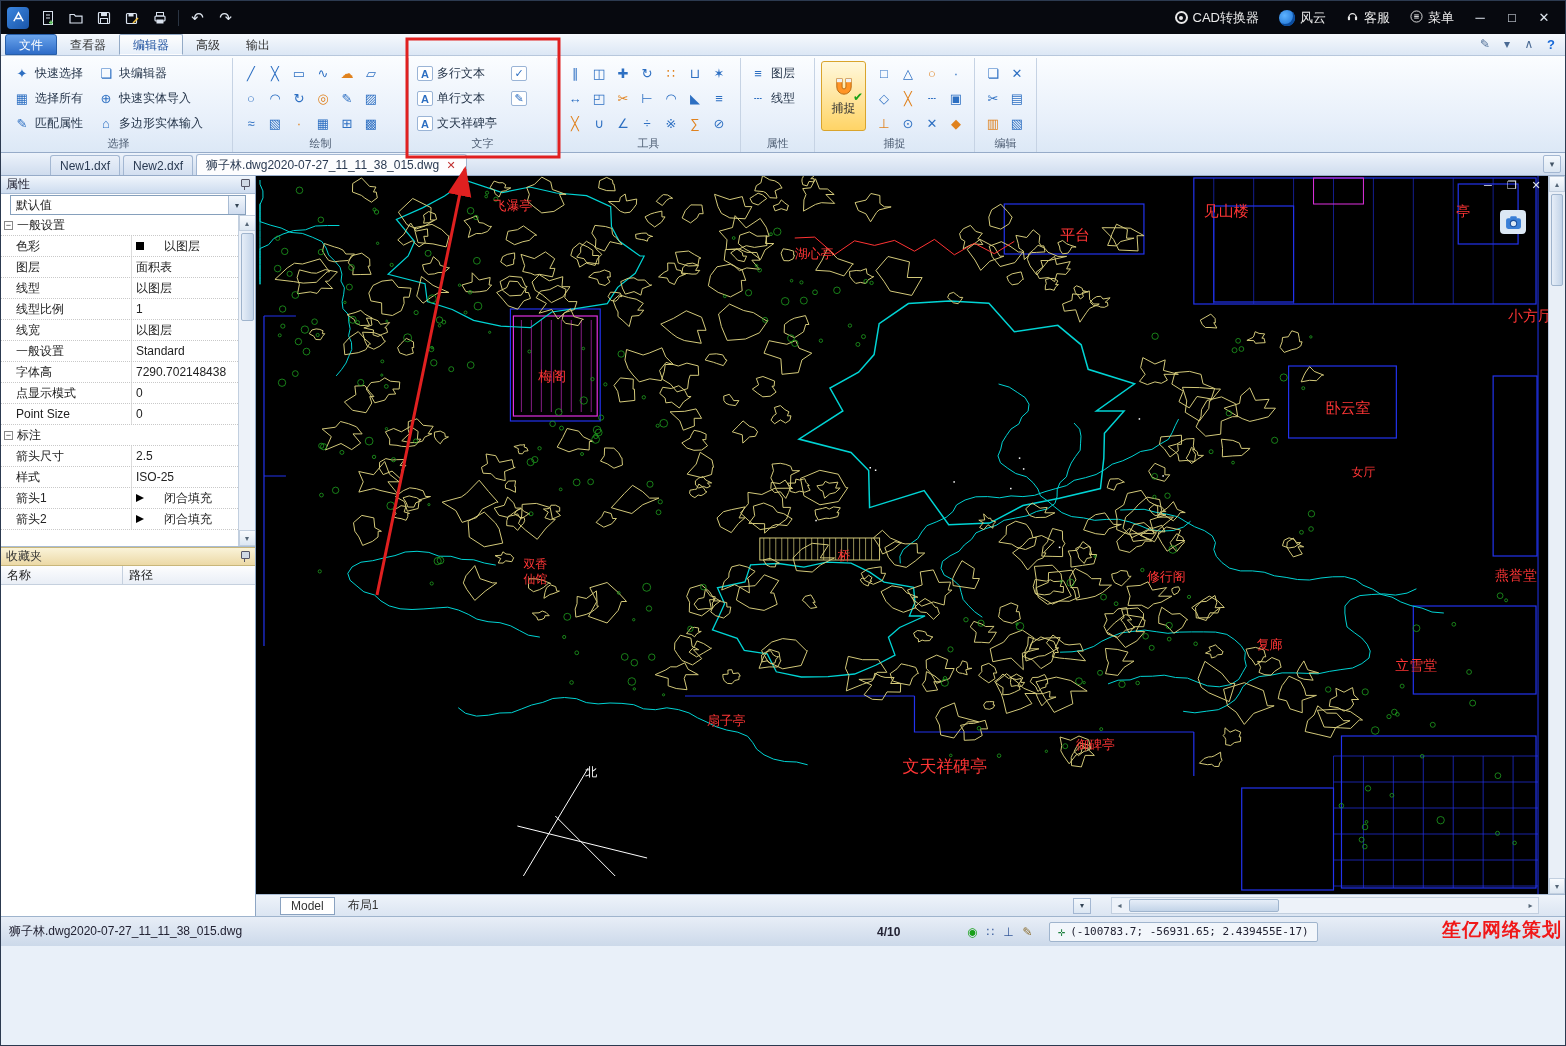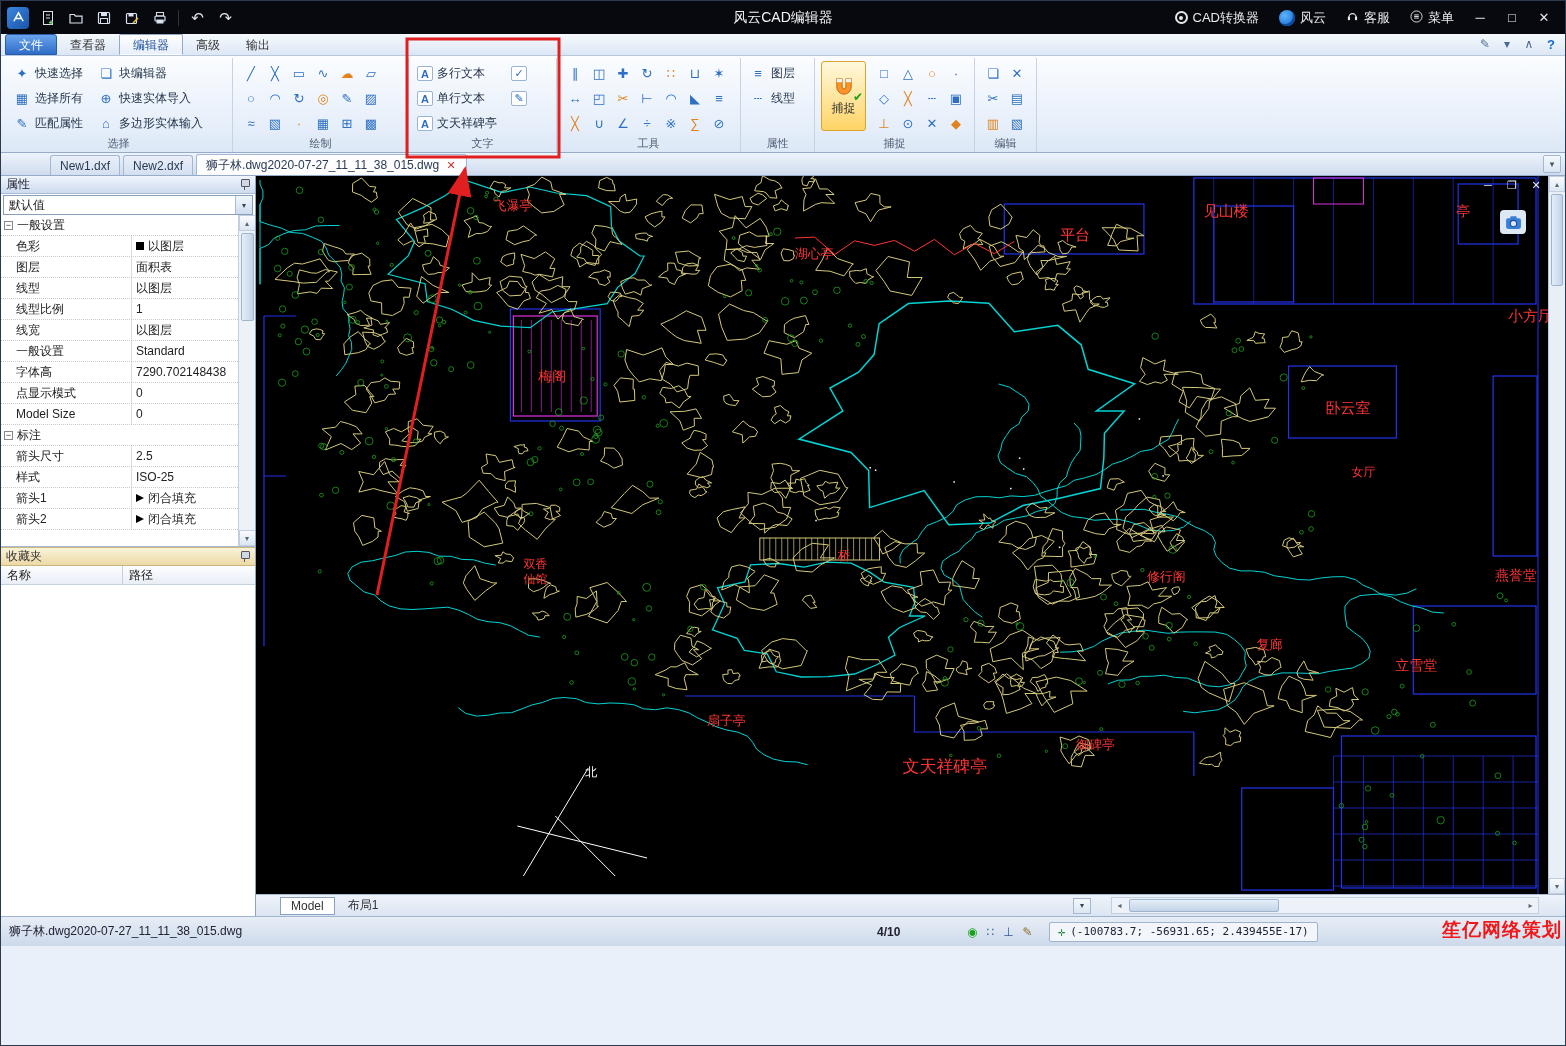--- a/index.html
+++ b/index.html
@@ -58,28 +58,28 @@
 .dclose{color:#c03030;font-size:11px;width:12px;text-align:center;}
 .ddrop{margin-left:auto;width:18px;height:18px;font-size:9px;color:#456;display:inline-flex;align-items:center;justify-content:center;border:1px solid #a3b7d2;background:linear-gradient(#f4f8fc,#dbe6f2);border-radius:2px;margin-bottom:2px;}
 
 
 .main{display:flex;height:740px;}
 .left-panel{width:255px;flex:0 0 255px;background:#fff;border-right:1px solid #8ea6c4;display:flex;flex-direction:column;}
 .phead{height:18px;background:linear-gradient(#f0f5fc,#cddcef);border-bottom:1px solid #a9bcd4;display:flex;align-items:center;padding:0 5px;color:#223;}
 .pin{width:10px;height:11px;position:relative;display:inline-block;margin-left:auto;}
 .pin::before{content:'';position:absolute;left:1px;top:0;width:7px;height:6px;border:1px solid #556;background:#cfd8e4;border-radius:1px;}
 .pin::after{content:'';position:absolute;left:4px;top:7px;width:1px;height:4px;background:#556;}
-.combo{height:20px;margin:1px 2px 0;border:1px solid #86a0bc;background:#fff;display:flex;align-items:center;padding-left:5px;}
+.combo{height:20px;margin:1px 9px 0;border:1px solid #86a0bc;background:#fff;display:flex;align-items:center;padding-left:5px;}
 .cbtn{margin-left:auto;width:17px;height:100%;background:linear-gradient(#f2f7fc,#cfdcef);border-left:1px solid #a9bcd4;display:flex;align-items:center;justify-content:center;font-size:8px;color:#345;}
 .pgrid{position:relative;height:332px;border-bottom:1px solid #a9bcd4;background:#fff;padding-right:17px;overflow:hidden;}
 .prow{height:21px;display:flex;align-items:center;border-bottom:1px dotted #c9c9c9;font-size:12px;}
 .pname{width:131px;flex:0 0 131px;padding-left:15px;border-right:1px solid #dcdcdc;height:100%;display:flex;align-items:center;overflow:hidden;white-space:nowrap;}
 .prow.group .pname{width:100%;flex:1;padding-left:3px;gap:4px;border-right:none;}
 .gbox{width:9px;height:9px;border:1px solid #888;display:inline-flex;align-items:center;justify-content:center;font-size:9px;line-height:1;color:#333;background:#fff;}
-.pval{flex:1;padding-left:4px;display:flex;align-items:center;gap:4px;overflow:hidden;white-space:nowrap;text-align:center;}
+.pval{flex:1;padding-left:4px;display:flex;align-items:center;gap:20px;overflow:hidden;white-space:nowrap;text-align:center;}
 .swatch{width:8px;height:8px;background:#000;flex:0 0 auto;}
 .amark{width:0;height:0;border-left:8px solid #000;border-top:4px solid transparent;border-bottom:4px solid transparent;flex:0 0 auto;}
 .gscroll{position:absolute;right:0;top:0;bottom:0;width:17px;background:#edf2f9;border-left:1px solid #c2cfdf;display:flex;flex-direction:column;align-items:center;}
 .sarrow{width:17px;height:16px;font-size:8px;color:#567;display:flex;align-items:center;justify-content:center;background:linear-gradient(#f8fbfe,#dde7f2);border:1px solid #c2cfdf;}
 .sthumb{width:13px;height:88px;margin-top:2px;background:linear-gradient(90deg,#e6eef8,#c2d3e8);border:1px solid #9fb4cd;border-radius:2px;}
 .gscroll .bottom{margin-top:auto;}
 .favhead{height:19px;background:linear-gradient(#faf3d9,#ecd9a6);border-top:1px solid #c8b67a;border-bottom:1px solid #c8b67a;display:flex;align-items:center;padding:0 5px;color:#333;}
 .favcols{height:19px;display:flex;align-items:center;background:linear-gradient(#fdfdfe,#e9eef6);border-bottom:1px solid #c5d0de;}
 .fc1{width:122px;padding-left:6px;border-right:1px solid #c5d0de;height:100%;display:flex;align-items:center;text-align:right;}
 .fc2{padding-left:6px;}
@@ -171,21 +171,20 @@
     <button class="tbtn">
       <svg viewBox="0 0 16 16">
           <rect x="3" y="6" width="10" height="5" rx="1" fill="none" stroke="#d9e2ee" stroke-width="1.2"></rect>
           <rect x="4.5" y="2.5" width="7" height="3.5" fill="none" stroke="#d9e2ee"></rect>
           <rect x="4.5" y="9.5" width="7" height="4" fill="#d9e2ee"></rect>
         </svg>
     </button>
     <span class="tb-sep"></span>
     <button class="tbtn glyph">↶</button>
     <button class="tbtn glyph">↷</button>
-    <div class="tb-title">风云CAD编辑器</div>
     <div class="tb-right">
       <button class="tb-link">
         <span class="ico-ring"></span>
         <span>CAD转换器</span>
       </button>
       <button class="tb-link">
         <span class="ico-brand"></span>
         <span>风云</span>
       </button>
       <button class="tb-link">
@@ -469,21 +468,21 @@
                 <span>7290.702148438</span>
               </div>
             </div>
             <div class="prow">
               <div class="pname">点显示模式</div>
               <div class="pval">
                 <span>0</span>
               </div>
             </div>
             <div class="prow">
-              <div class="pname">Model Size</div>
+              <div class="pname">Point Size</div>
               <div class="pval">
                 <span>0</span>
               </div>
             </div>
             <div class="prow group">
               <div class="pname">
                 <span class="gbox">−</span>
                 <span>标注</span>
               </div>
             </div>

